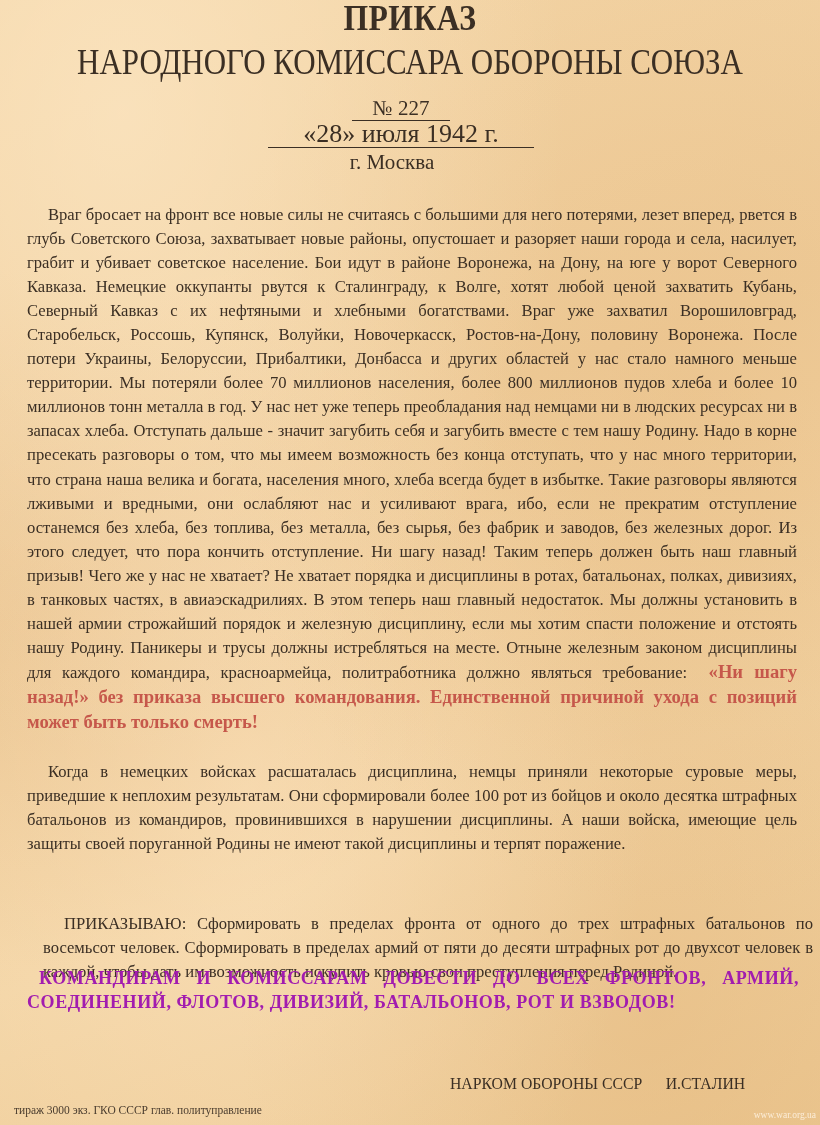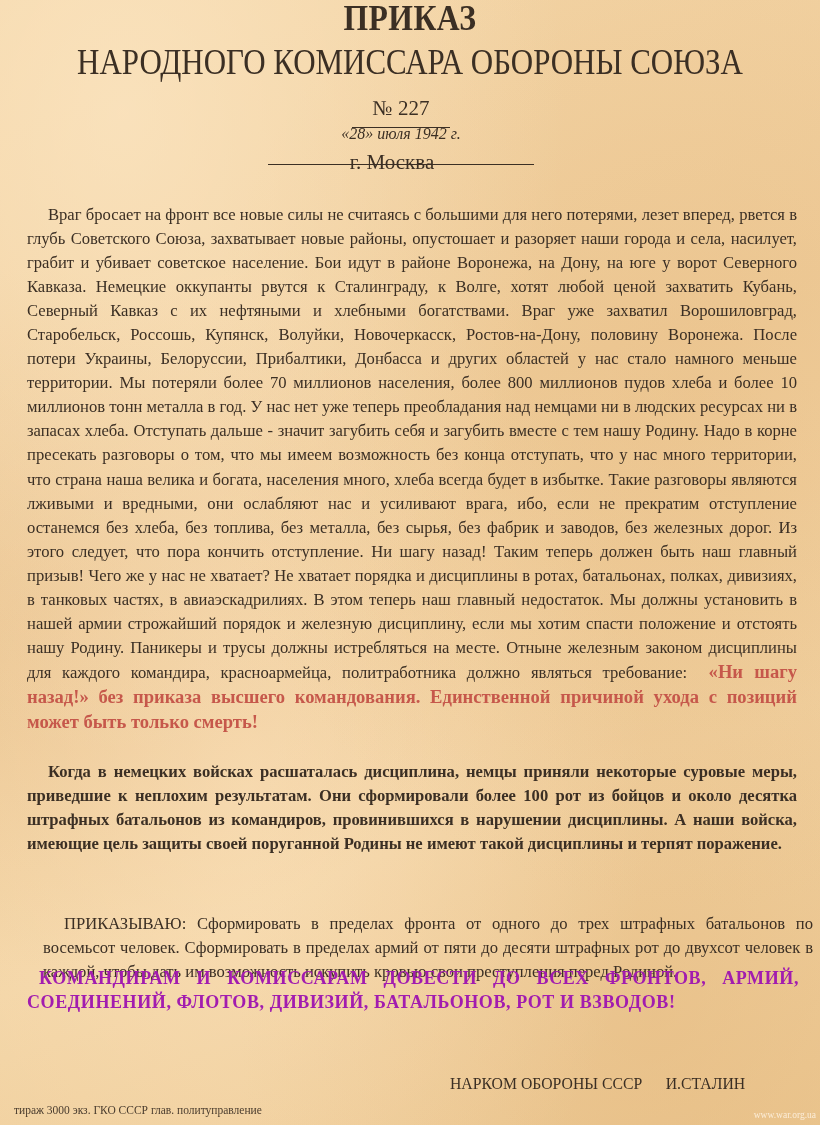--- a/index.html
+++ b/index.html
@@ -24,43 +24,43 @@
       transform: scaleX(0.88); transform-origin: center top;
     }
     .title-sub {
       position: absolute; top: 42px; left: 0; width: 820px; text-align: center;
       font-size: 36px; line-height: 40px;
       transform: scaleX(0.86); transform-origin: center top;
     }
     .order-no {
       position: absolute; top: 96px; left: 352px; width: 98px; text-align: center;
       font-size: 21px; line-height: 24px;
-      border-bottom: 1.5px solid #3b2f24; padding-bottom: 7px;
+      border-bottom: 1.5px solid #3b2f24; padding-bottom: 0;
     }
     .order-date {
       position: absolute; top: 122px; left: 268px; width: 266px; text-align: center;
-      font-size: 16px; line-height: 24px;
-      border-bottom: 1.5px solid #3b2f24; padding-bottom: 18px; font-style: italic;
+      font-size: 26px; line-height: 24px;
+      border-bottom: 1.5px solid #3b2f24; padding-bottom: 1px;
     }
     .order-city {
       position: absolute; top: 150px; left: 0; width: 784px; text-align: center;
       font-size: 21px; line-height: 24px;
     }
 
     .body-text {
       position: absolute; left: 27px; width: 770px;
       font-size: 16.6px; line-height: 24.05px; text-align: justify;
       text-align-last: auto;
     }
     .p1 { top: 203px; }
     .p1 .indent { display: inline-block; width: 21px; }
     .red-bold {
       color: #c6584b; font-weight: bold; font-size: 18.6px;
     }
-    .p2 { top: 760px; font-weight: bold; }
+    .p2 { top: 760px; }
     .p3 { top: 912px; margin-left: 16px; }
     .indent { display: inline-block; width: 21px; }
 
     .closing {
       position: absolute; left: 27px; top: 966px; width: 772px;
       color: #a21caf; font-weight: bold; font-size: 18px; line-height: 24px;
       text-align: justify; text-align-last: left; letter-spacing: 0.6px;
     }
     .closing .indent { width: 12px; }
 

